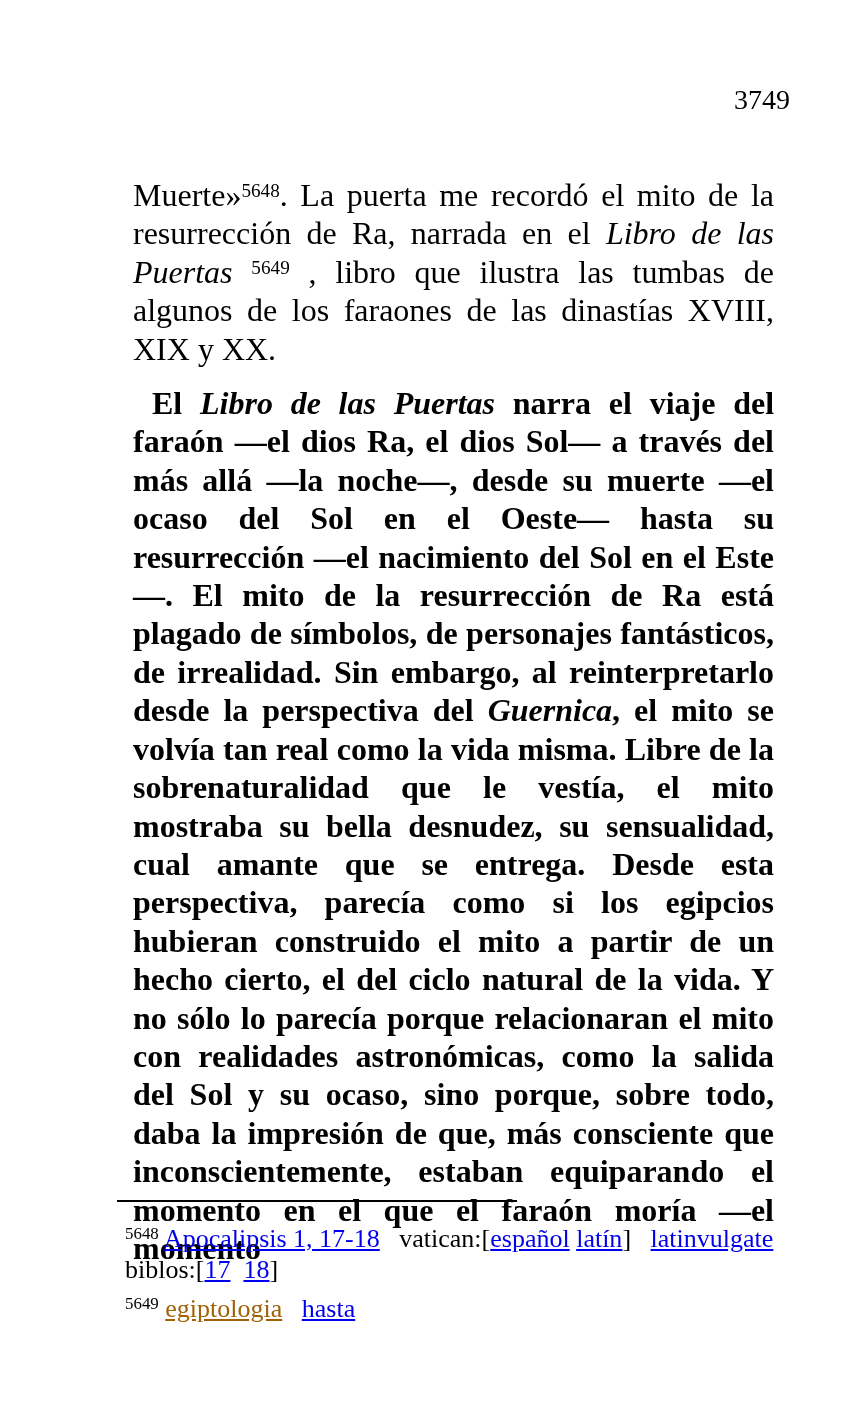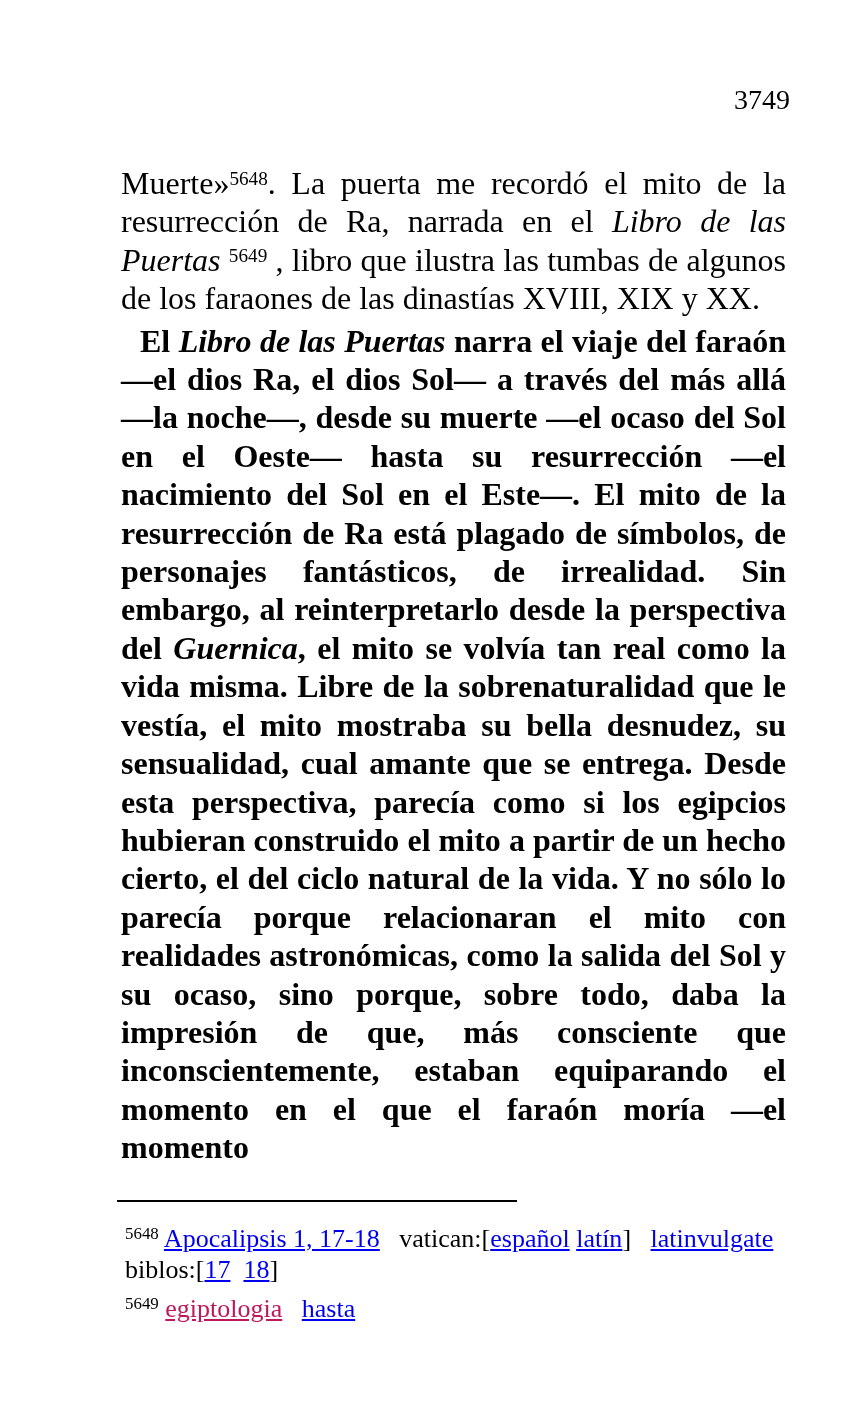--- a/index.html
+++ b/index.html
@@ -27,21 +27,21 @@
   .body-text {
     position: absolute;
     left: 117px;
     top: 160px;
     width: 673px;
     font-size: 32px;
     line-height: 38.4px;
     text-align: justify;
   }
   .body-text p {
-    margin: 4px;
+    margin: 16px;
     padding: 0;
   }
   .body-text p.indent { text-indent: 19px; font-weight: bold; }
   .body-text p.justify-last { text-align-last: justify; }
   .it { font-style: italic; }
   sup.bsup {
     font-size: 0.6em;
     line-height: 0;
     vertical-align: 0.48em;
     font-style: normal;
@@ -84,17 +84,17 @@
 
   <div class="body-text">
       <p><span>Muerte»</span><sup class="bsup">5648</sup><span>. La puerta me recordó el mito de la resurrección de Ra, narrada en el </span><span class="it">Libro de las Puertas </span><sup class="bsup">5649</sup><span> , libro que ilustra las tumbas de algunos de los faraones de las dinastías XVIII, XIX y XX.</span></p>
       <p class="indent justify-last"><span>El </span><span class="it">Libro de las Puertas</span><span> narra el viaje del faraón —el dios Ra, el dios Sol— a través del más allá —la noche—, desde su muerte —el ocaso del Sol en el Oeste— hasta su resurrección —el nacimiento del Sol en el Este—. El mito de la resurrección de Ra está plagado de símbolos, de personajes fantásticos, de irrealidad. Sin embargo, al reinterpretarlo desde la perspectiva del </span><span class="it">Guernica</span><span>, el mito se volvía tan real como la vida misma. Libre de la sobrenaturalidad que le vestía, el mito mostraba su bella desnudez, su sensualidad, cual amante que se entrega. Desde esta perspectiva, parecía como si los egipcios hubieran construido el mito a partir de un hecho cierto, el del ciclo natural de la vida. Y no sólo lo parecía porque relacionaran el mito con realidades astronómicas, como la salida del Sol y su ocaso, sino porque, sobre todo, daba la impresión de que, más consciente que inconscientemente, estaban equiparando el momento en el que el faraón moría —el momento</span></p>
     </div>
 
   <div class="footnotes">
     <div class="fn-rule"></div>
     <div>
         <div class="fn"><sup class="fsup">5648</sup><span> </span><a class="fn-link" href="#" style="color: rgb(0, 0, 238);">Apocalipsis 1, 17-18</a><span>   vatican:[</span><a class="fn-link" href="#" style="color: rgb(0, 0, 238);">español</a><span> </span><a class="fn-link" href="#" style="color: rgb(0, 0, 238);">latín</a><span>]   </span><a class="fn-link" href="#" style="color: rgb(0, 0, 238);">latinvulgate</a><br><span>biblos:[</span><a class="fn-link" href="#" style="color: rgb(0, 0, 238);">17</a><span>  </span><a class="fn-link" href="#" style="color: rgb(0, 0, 238);">18</a><span>]</span></div>
-        <div class="fn"><sup class="fsup">5649</sup><span> </span><a class="fn-link" href="#" style="color: #be185d;">egiptologia</a><span>   </span><a class="fn-link" href="#" style="color: rgb(0, 0, 238);">hasta</a></div>
+        <div class="fn"><sup class="fsup">5649</sup><span> </span><a class="fn-link" href="#" style="color: #a16207;">egiptologia</a><span>   </span><a class="fn-link" href="#" style="color: rgb(0, 0, 238);">hasta</a></div>
       </div>
   </div>
 
 </div>
 
 </body></html>

